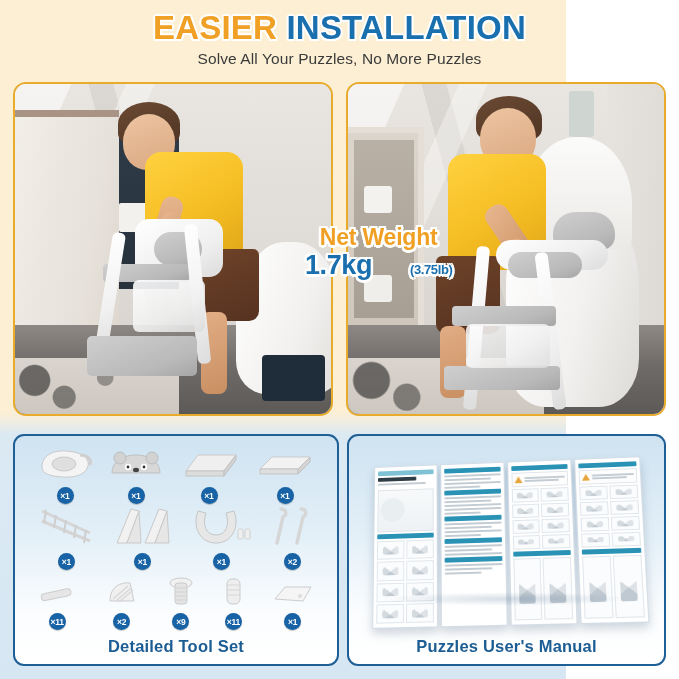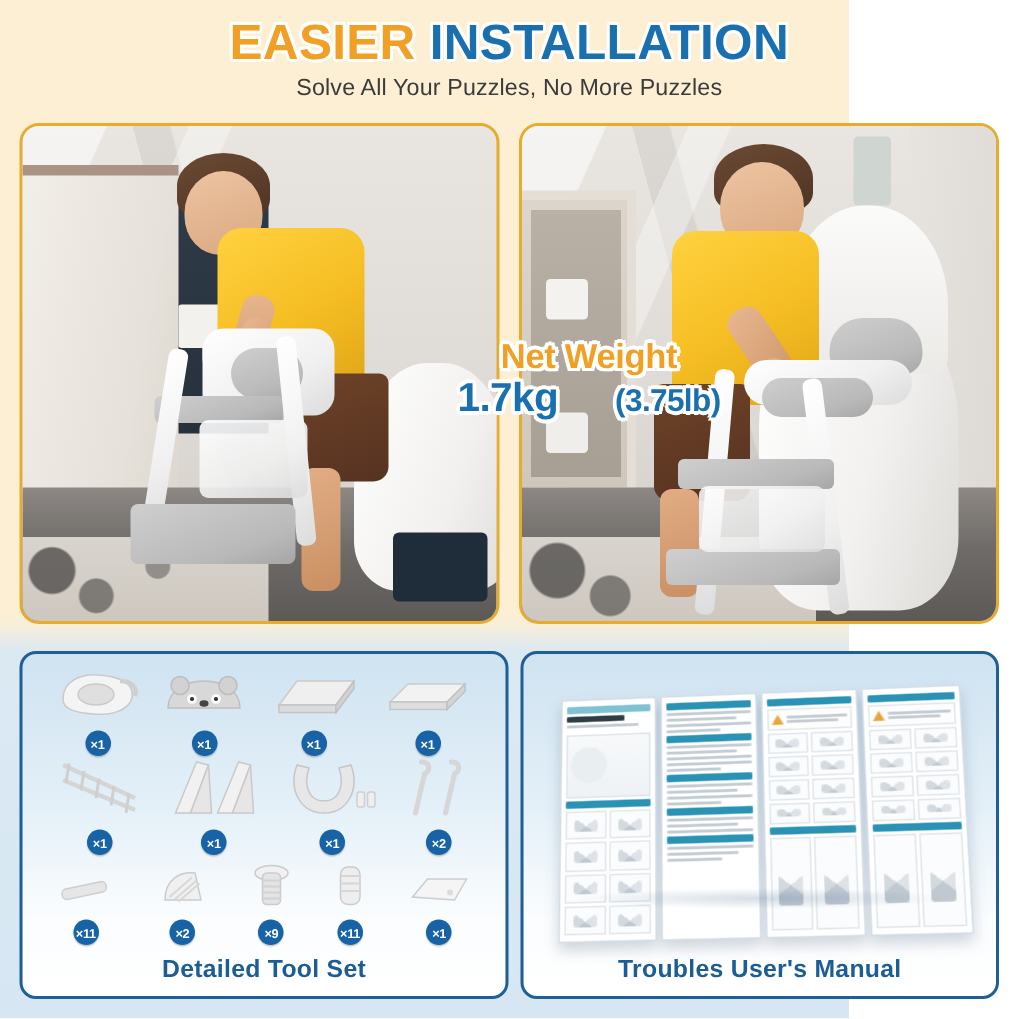--- a/index.html
+++ b/index.html
@@ -204,21 +204,21 @@
       2px 2px #fff, -2px 2px #fff, 2px -2px #fff, -2px -2px #fff;
   }
   #net-weight .nw-line2 {
     margin-top: 3px;
     font-size: 27px; font-weight: bold; color: #1a6fae;
     letter-spacing: -.4px;
     text-shadow:
       2.5px 0 #fff, -2.5px 0 #fff, 0 2.5px #fff, 0 -2.5px #fff,
       2px 2px #fff, -2px 2px #fff, 2px -2px #fff, -2px -2px #fff;
   }
-  #net-weight .nw-line2 .sub { font-size: 21px; padding-left: 38px; }
+  #net-weight .nw-line2 .sub { font-size: 13px; padding-left: 38px; }
 
   
   .bottom-panel {
     position: absolute; top: 434px; height: 232px;
     border: 2.5px solid #1e5f96;
     border-radius: 11px;
     background: linear-gradient(180deg, #cfe3f1 0%, #e4f0f8 45%, #fbfdfe 78%, #ffffff 100%);
     overflow: hidden;
   }
   #panel-tools  { left: 13px;  width: 326px; }
@@ -663,16 +663,16 @@
           <div class="m-hdr"></div>
           <div class="m-grid">
             <div class="m-cell"></div>
             <div class="m-cell"></div>
           </div>
         </div>
 
       </div>
       <div id="manual-shadow"></div>
     </div>
-    <div class="panel-caption">Troubles User's Manual</div>
+    <div class="panel-caption">Puzzles User's Manual</div>
   </div>
 
 </div>
 
 </body></html>

